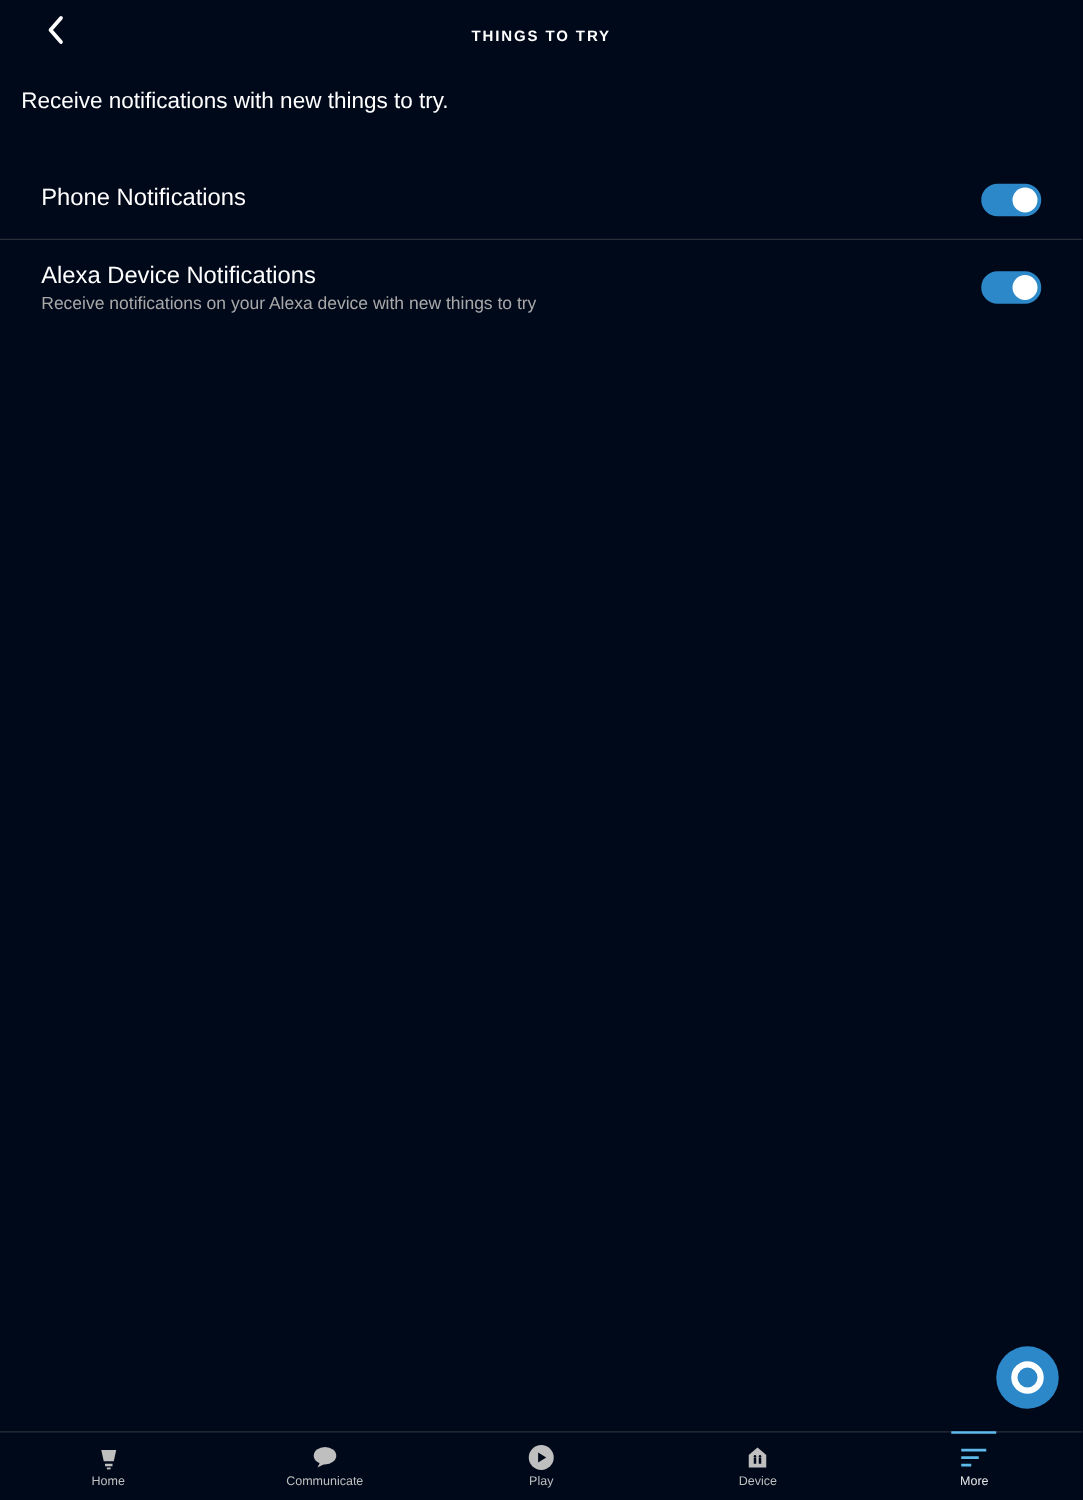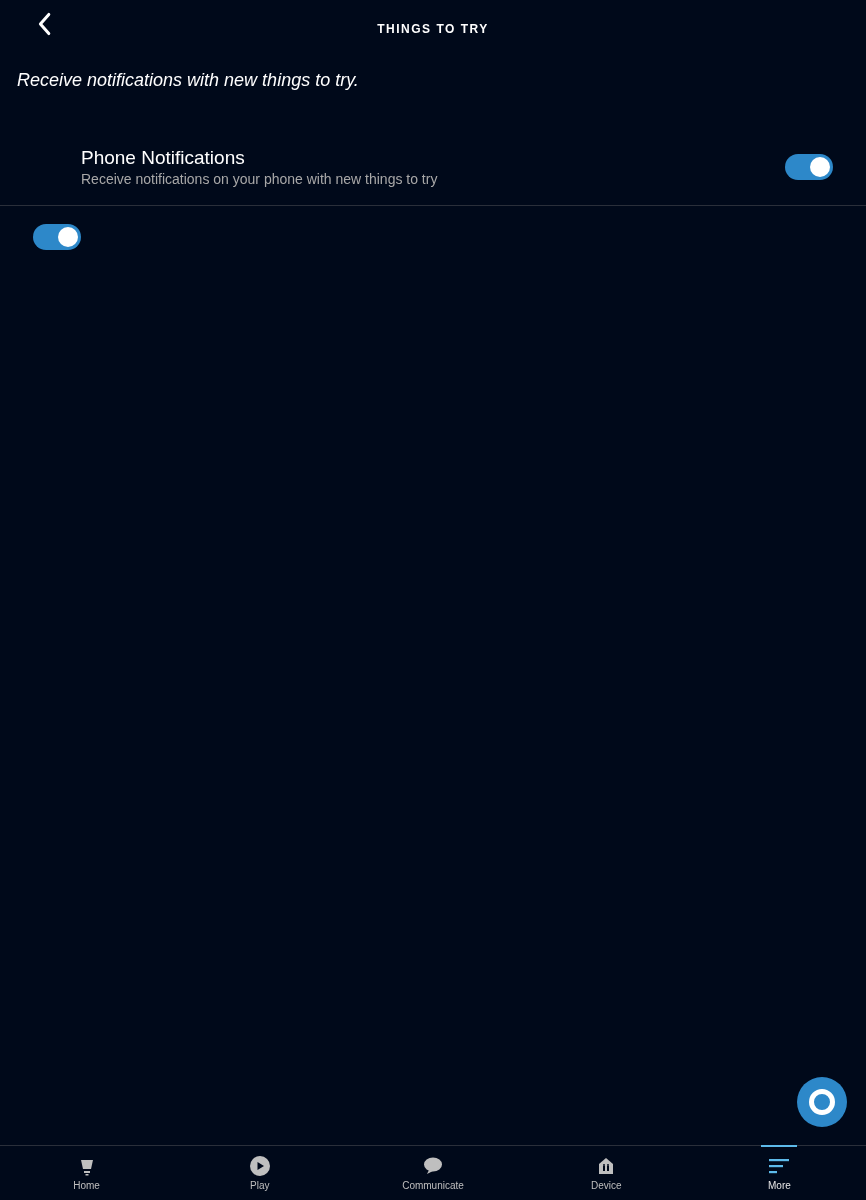--- a/index.html
+++ b/index.html
@@ -42,38 +42,36 @@
     .title {
       font-size: 12px;
       font-weight: 700;
       letter-spacing: 1.5px;
       color: #ffffff;
     }
     .subtitle {
       padding: 22px 17px 0 17px;
       font-size: 18px;
       color: #ffffff;
-      font-style: italic;
     }
     .settings-list {
       margin-top: 38px;
     }
     .setting-row {
       display: flex;
       align-items: center;
       justify-content: space-between;
       padding: 18px 33px 18px 33px;
       border-bottom: 1px solid #2a2f3a;
     }
     .setting-row:last-child {
       border-bottom: none;
     }
     .setting-texts {
       flex: 1;
-      margin-left: 48px;
     }
     .setting-title {
       font-size: 19px;
       color: #ffffff;
       margin-bottom: 2px;
     }
     .setting-desc {
       font-size: 14px;
       color: #a8a8a8;
     }
@@ -172,25 +170,28 @@
   </div>
   <div class="title">THINGS TO TRY</div>
 </div>
 
 <div class="subtitle">Receive notifications with new things to try.</div>
 
 <div class="settings-list">
   <div class="setting-row">
     <div class="setting-texts">
       <div class="setting-title">Phone Notifications</div>
-      <div class="setting-desc">Receive notifications on your phone with new things to try</div>
     </div>
     <div class="toggle"></div>
   </div>
   <div class="setting-row">
+    <div class="setting-texts">
+      <div class="setting-title">Alexa Device Notifications</div>
+      <div class="setting-desc">Receive notifications on your Alexa device with new things to try</div>
+    </div>
     <div class="toggle"></div>
   </div>
 </div>
 
 <div class="fab">
   <div class="ring"></div>
 </div>
 
 <div class="bottom-nav">
   <div class="nav-item">
@@ -198,35 +199,35 @@
       <svg width="20" height="20" viewBox="0 0 20 20">
         <path d="M4 4 L16 4 L14 13 L6 13 Z" fill="#bfbfbf"></path>
         <rect x="7" y="15" width="6" height="2" fill="#bfbfbf"></rect>
         <rect x="8.5" y="18" width="3" height="1.5" fill="#bfbfbf"></rect>
       </svg>
     </div>
     <div class="nav-label">Home</div>
   </div>
   <div class="nav-item">
     <div class="nav-icon">
+      <svg width="22" height="20" viewBox="0 0 22 20">
+        <ellipse cx="11" cy="8.5" rx="9" ry="7" fill="#bfbfbf"></ellipse>
+        <path d="M7 14 L5 18 L11 15 Z" fill="#bfbfbf"></path>
+      </svg>
+    </div>
+    <div class="nav-label">Communicate</div>
+  </div>
+  <div class="nav-item">
+    <div class="nav-icon">
       <svg width="22" height="22" viewBox="0 0 22 22">
         <circle cx="11" cy="11" r="10" fill="#bfbfbf"></circle>
         <path d="M8.5 7 L15 11 L8.5 15 Z" fill="#00091a"></path>
       </svg>
     </div>
     <div class="nav-label">Play</div>
-  </div>
-  <div class="nav-item">
-    <div class="nav-icon">
-      <svg width="22" height="20" viewBox="0 0 22 20">
-        <ellipse cx="11" cy="8.5" rx="9" ry="7" fill="#bfbfbf"></ellipse>
-        <path d="M7 14 L5 18 L11 15 Z" fill="#bfbfbf"></path>
-      </svg>
-    </div>
-    <div class="nav-label">Communicate</div>
   </div>
   <div class="nav-item">
     <div class="nav-icon">
       <svg width="20" height="20" viewBox="0 0 20 20">
         <path d="M10 2 L17 8 L17 18 L3 18 L3 8 Z" fill="#bfbfbf"></path>
         <rect x="7" y="10" width="2" height="5" fill="#00091a"></rect>
         <rect x="11" y="10" width="2" height="5" fill="#00091a"></rect>
         <circle cx="8" cy="9" r="1" fill="#00091a"></circle>
         <circle cx="12" cy="9" r="1" fill="#00091a"></circle>
       </svg>

